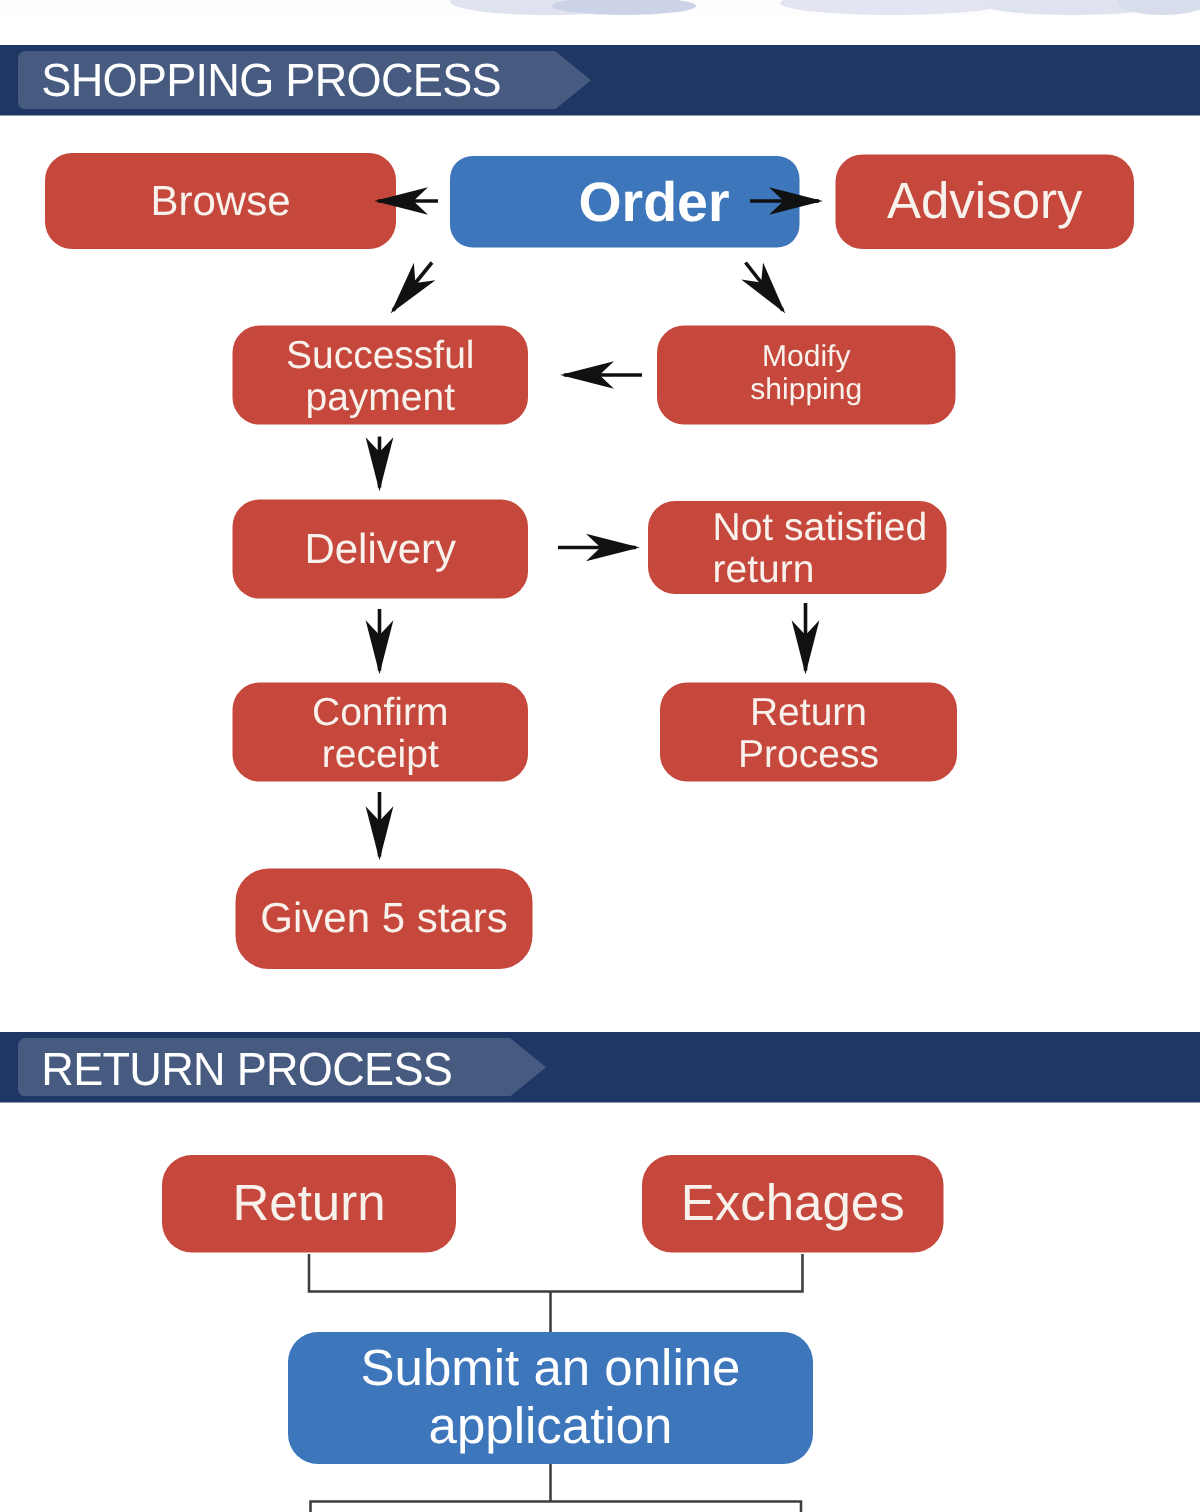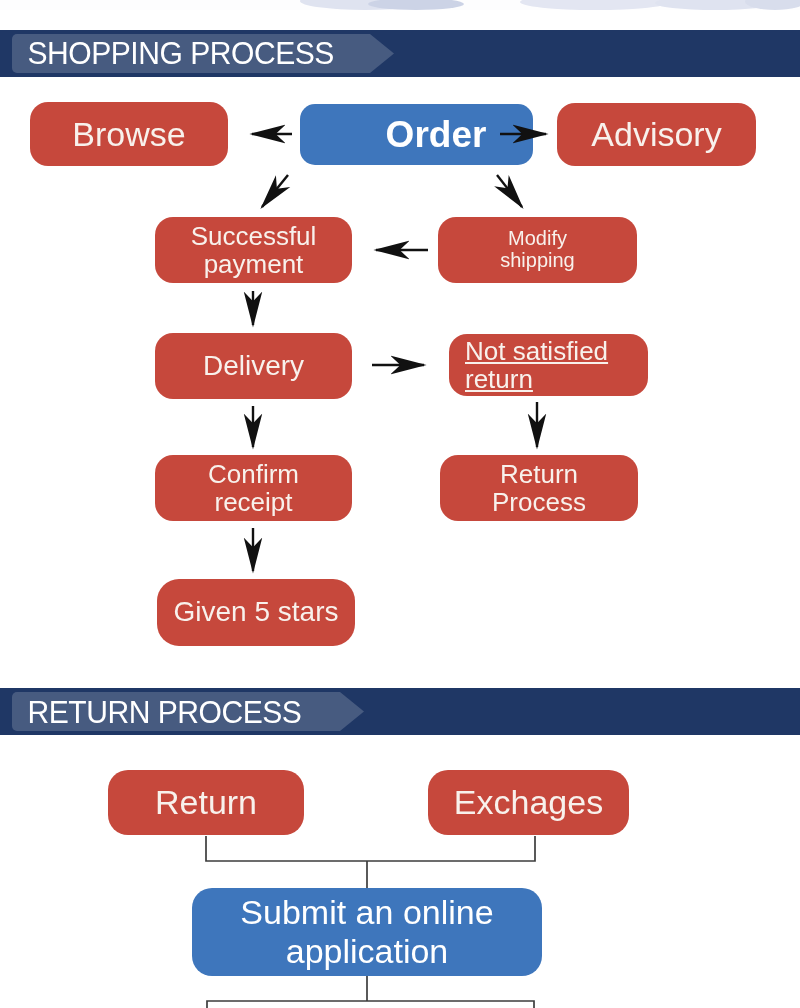--- a/index.html
+++ b/index.html
@@ -36,27 +36,27 @@
 
   
   .node{
     position:absolute;display:flex;flex-direction:column;
     align-items:center;justify-content:center;
     text-align:center;line-height:1.08;
   }
   .red{background:#c6483c;color:#f8f1ec;border-radius:18px;}
   .blue{background:#3e76bc;color:#ffffff;border-radius:15px;}
 
-  .n-browse{left:30px;top:102px;width:198px;height:64px;font-size:34px;}
+  .n-browse{left:30px;top:102px;width:234px;height:64px;font-size:28px;}
   .n-order{left:300px;top:104px;width:194px;height:61px;font-size:37px;font-weight:bold;padding-left:39px;}
   .n-advisory{left:557px;top:103px;width:199px;height:63px;font-size:34px;}
   .n-successful{left:155px;top:217px;width:197px;height:66px;font-size:26px;}
   .n-modify{left:438px;top:217px;width:199px;height:66px;font-size:20px;}
   .n-delivery{left:155px;top:333px;width:197px;height:66px;font-size:28px;}
-  .n-notsat{left:449px;top:334px;width:199px;height:62px;font-size:26px;align-items:flex-start;padding-left:16px;box-sizing:border-box;text-align:left;text-decoration:underline;}
+  .n-notsat{left:432px;top:334px;width:199px;height:62px;font-size:26px;align-items:flex-start;padding-left:43px;box-sizing:border-box;text-align:left;}
   .n-confirm{left:155px;top:455px;width:197px;height:66px;font-size:26px;text-align:right;}
   .n-retproc{left:440px;top:455px;width:198px;height:66px;font-size:26px;}
   .n-stars{left:157px;top:579px;width:198px;height:67px;font-size:28px;border-radius:22px;}
 
   .n-return{left:108px;top:770px;width:196px;height:65px;font-size:34px;border-radius:20px;}
   .n-exchages{left:428px;top:770px;width:201px;height:65px;font-size:34px;border-radius:20px;}
   .n-submit{left:192px;top:888px;width:350px;height:88px;font-size:34px;border-radius:20px;line-height:1.15;}
 
   .overlay{position:absolute;top:0;left:0;pointer-events:none;}
 </style>

